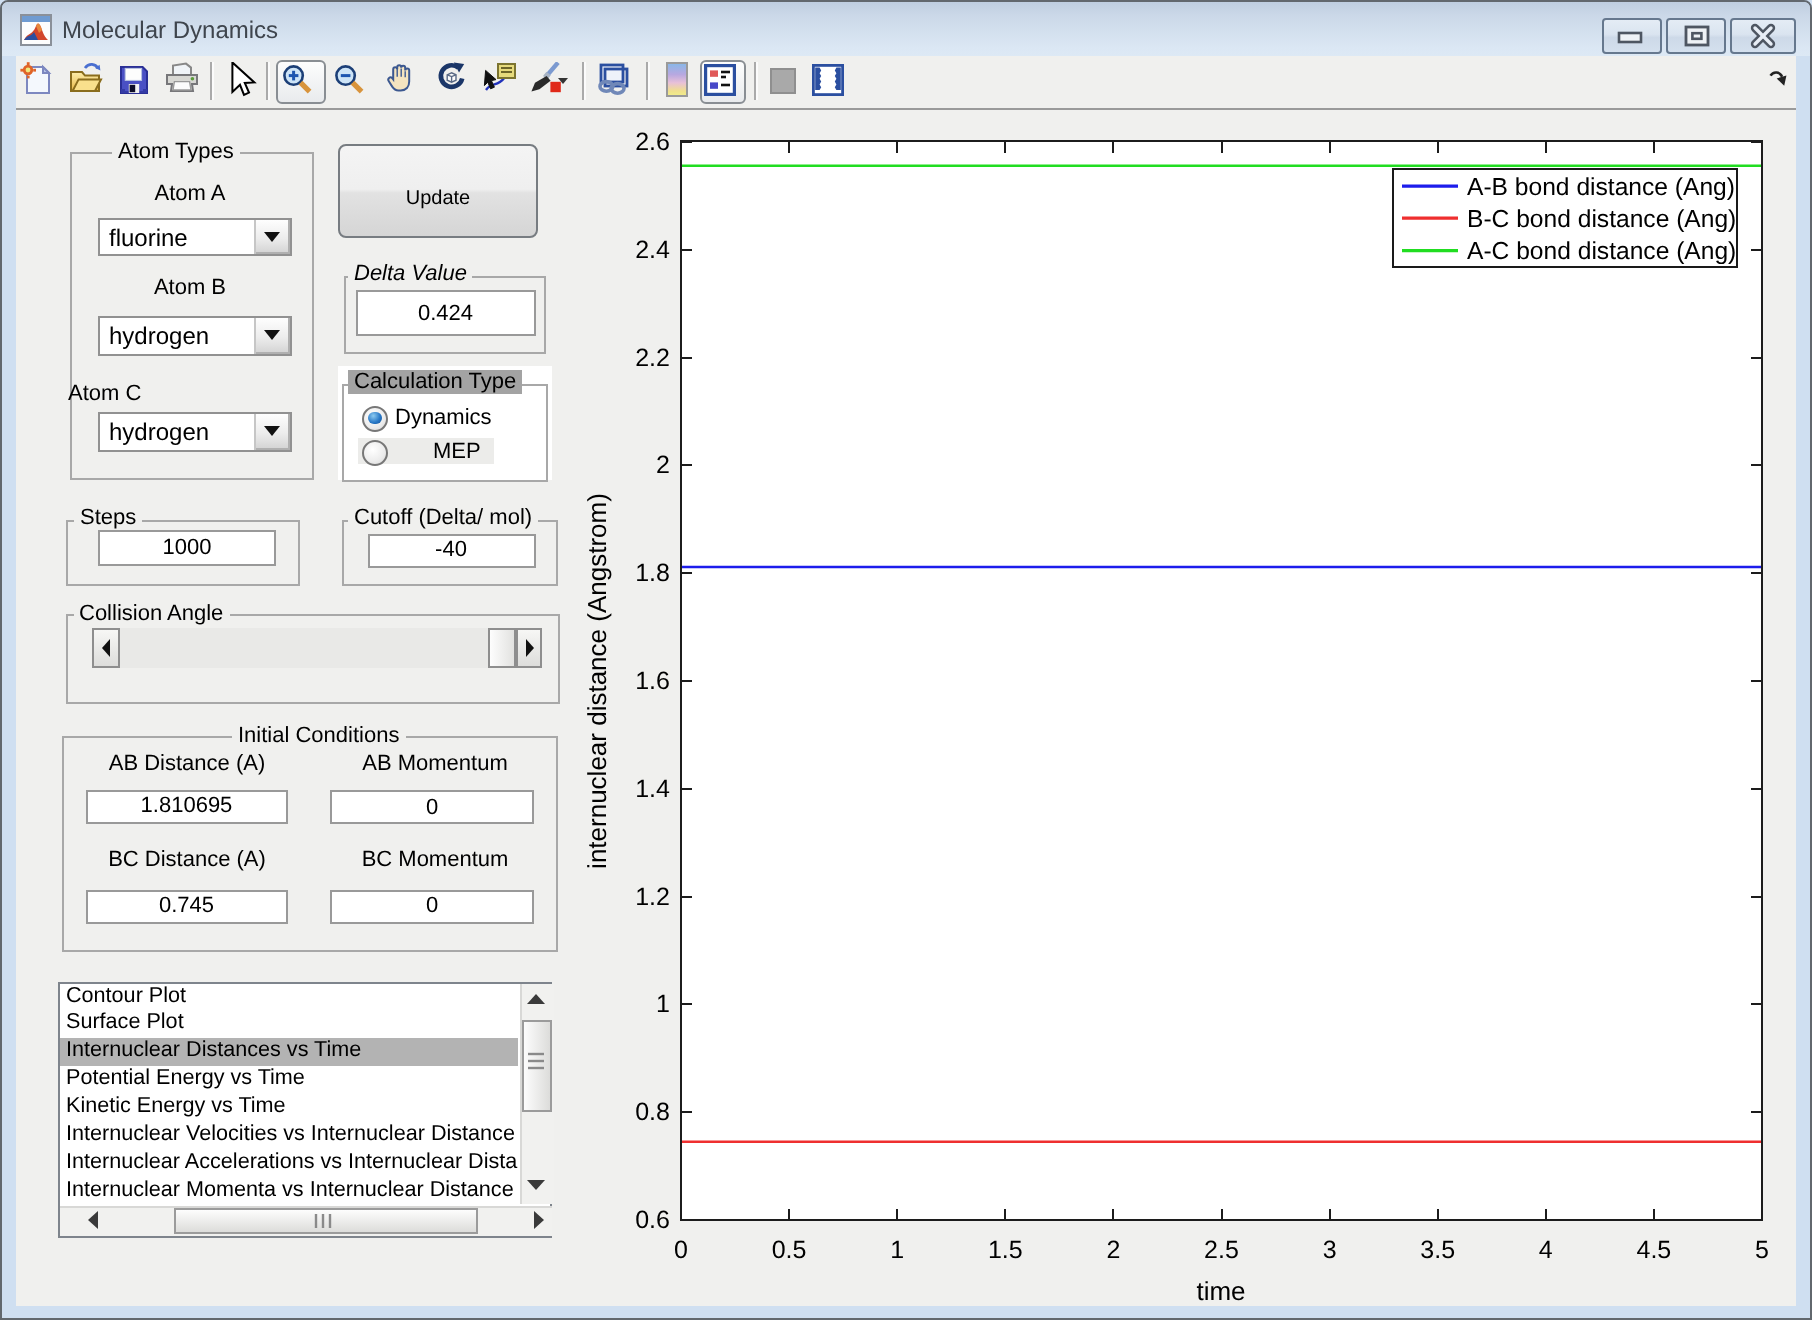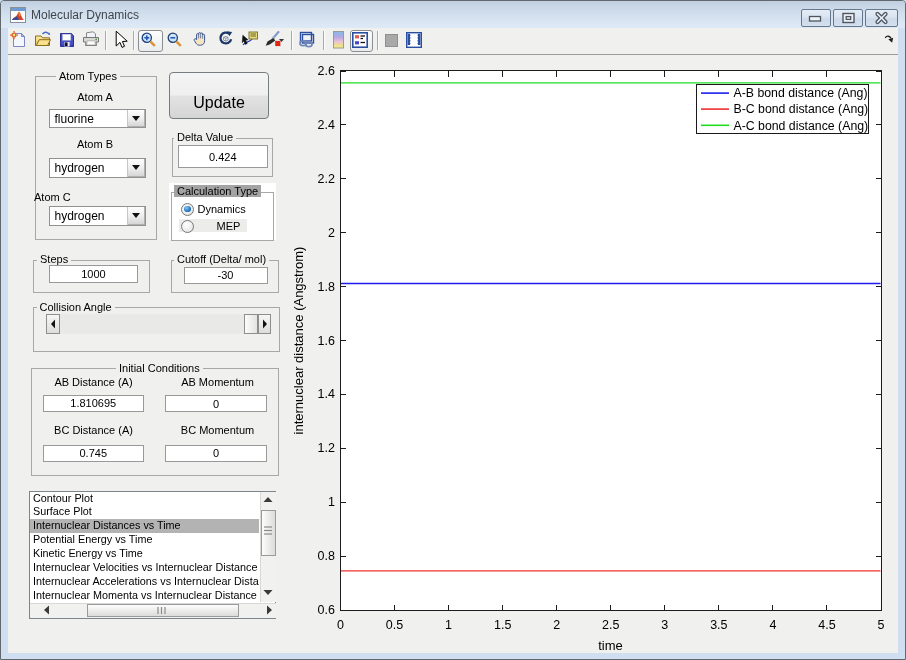--- a/index.html
+++ b/index.html
@@ -229,44 +229,44 @@
 <div class="abs lbl" style="left:34px;top:190.5px;width:122px;text-align:left;">Atom C</div>
 <div class="abs dd" style="left:48.5px;top:206px;width:95.5px;height:17.5px;">
   <div class="abs ddtxt">hydrogen</div>
   <div class="abs ddbtn"><svg width="16" height="15">
         <path d="M4,6 h8 l-4,5 z" fill="#111"></path>
       </svg></div>
 </div>
 
 <div class="abs" style="left:169px;top:72px;width:100px;height:47px;border:1px solid #777c81;border-radius:4px;
   background:linear-gradient(to bottom,#f4f4f4 0%,#efefef 48%,#e2e2e2 52%,#d5d5d5 100%);
-  display:flex;align-items:flex-start;justify-content:center;font-size:16px;padding-top:21px;box-sizing:border-box;">Update</div>
+  display:flex;align-items:flex-start;justify-content:center;font-size:10px;padding-top:21px;box-sizing:border-box;">Update</div>
 
 <div class="abs fs" style="left:172px;top:137.5px;width:99px;height:37px;"></div>
-<div class="abs lg" style="left:174px;top:131px;">Delta Value</div>
+<div class="abs lg" style="left:174px;top:131px;font-style:italic;">Delta Value</div>
 <div class="abs edit" style="left:178px;top:145px;width:87.5px;height:21px;">0.424</div>
 
 <div class="abs" style="left:169px;top:183px;width:107px;height:57px;background:#ffffff;"></div>
 <div class="abs fs" style="left:171px;top:191.5px;width:101px;height:47px;"></div>
 <div class="abs lg" style="left:174px;top:185px;background:#a3a3a3;">Calculation Type</div>
 <div class="abs radio" style="left:181px;top:202.5px;"></div>
 <div class="abs" style="left:184.2px;top:205.7px;width:6.6px;height:6.6px;border-radius:50%;
   background:radial-gradient(circle at 38% 32%,#8ccaf0 0%,#2a7ac8 55%,#0f4f96 100%);"></div>
 <div class="abs lbl" style="left:197.5px;top:203px;">Dynamics</div>
 <div class="abs" style="left:178.5px;top:219px;width:68px;height:12.5px;background:#ececea;"></div>
 <div class="abs radio" style="left:181px;top:219.5px;"></div>
 <div class="abs lbl" style="left:197.5px;top:220px;margin-left:19px;">MEP</div>
 
 <div class="abs fs" style="left:33px;top:259.5px;width:115px;height:31px;"></div>
 <div class="abs lg" style="left:37px;top:253px;">Steps</div>
 <div class="abs edit" style="left:49px;top:265px;width:87px;height:15.5px;">1000</div>
 
 <div class="abs fs" style="left:171px;top:259.5px;width:105.5px;height:31px;"></div>
 <div class="abs lg" style="left:174px;top:253px;">Cutoff (Delta/ mol)</div>
-<div class="abs edit" style="left:183.5px;top:266.5px;width:82px;height:15.5px;">-30</div>
+<div class="abs edit" style="left:183.5px;top:266.5px;width:82px;height:15.5px;">-40</div>
 
 <div class="abs fs" style="left:32.5px;top:307px;width:245.5px;height:43px;"></div>
 <div class="abs lg" style="left:36.5px;top:300.5px;">Collision Angle</div>
 <div class="abs" style="left:45.8px;top:313.5px;width:224.6px;height:20px;background:#e9e9e7;"></div>
 <div class="abs sbtn" style="left:45.8px;top:313.5px;width:12.5px;height:18px;">
   <svg width="12" height="18">
       <path d="M8,4.5 l-4,4.5 l4,4.5 z" fill="#111"></path>
     </svg></div>
 <div class="abs sbtn" style="left:257.5px;top:313.5px;width:11px;height:18px;">
   <svg width="11" height="18">

